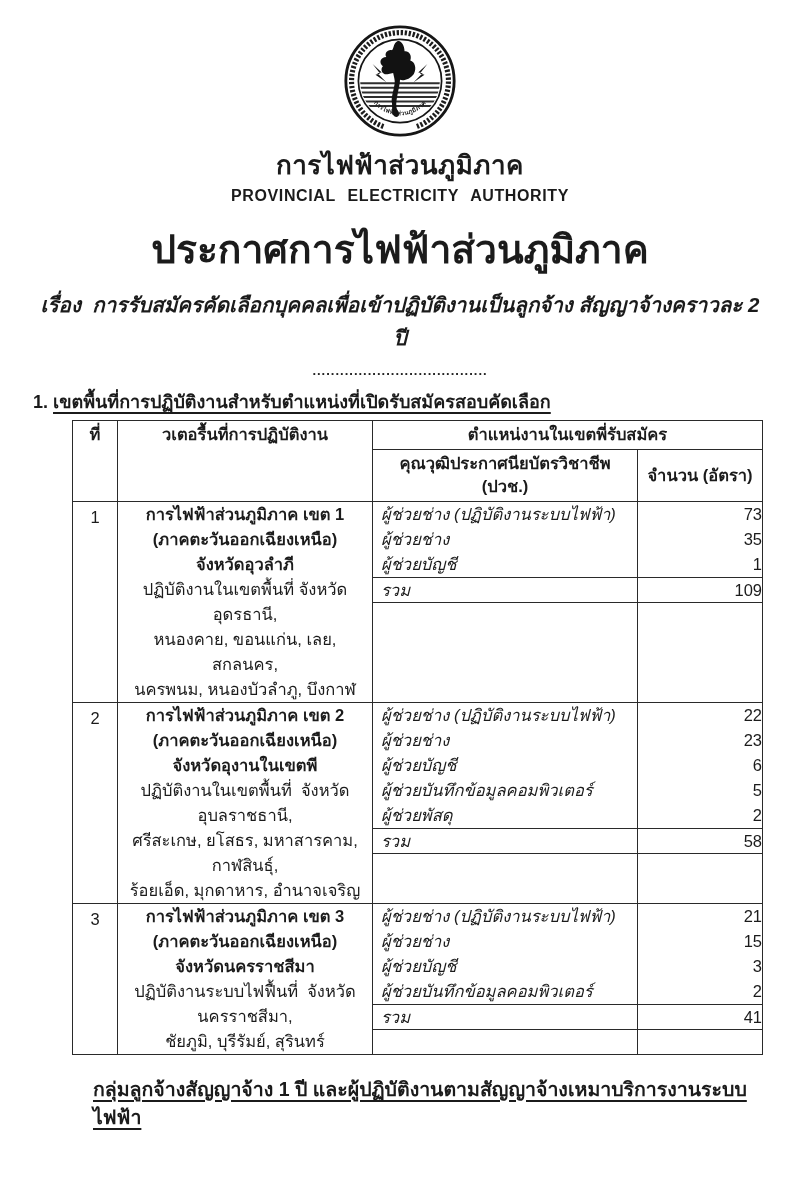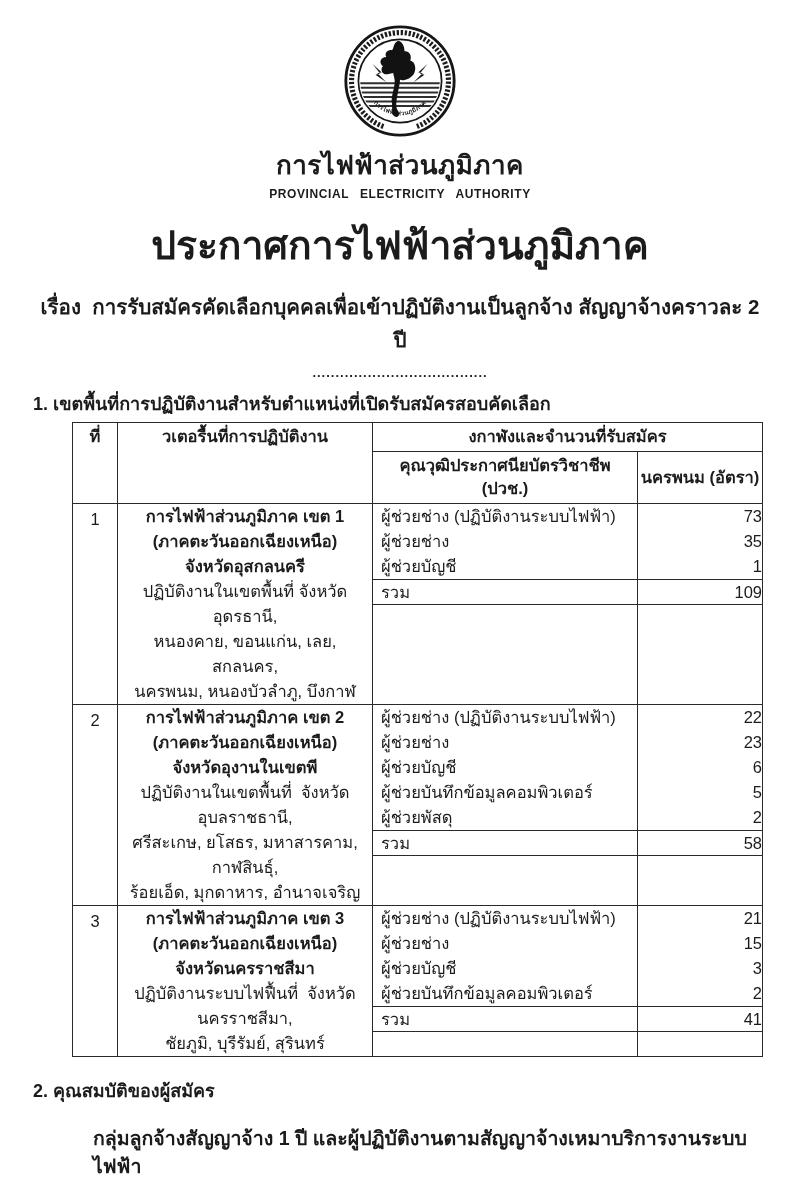--- a/index.html
+++ b/index.html
@@ -7,37 +7,37 @@
   body { font-family:"Liberation Sans", sans-serif; color:#1b1b1b; }
   .page {
     position:relative; width:800px; height:1204px; margin:0 auto;
     background:#ffffff; overflow:hidden; padding:0 33px;
   }
 
   
   .logo-wrap { text-align:center; padding-top:24px; }
   .logo-wrap svg { display:inline-block; }
   .brand-thai { text-align:center; font-size:26px; font-weight:700; margin-top:2px; letter-spacing:.5px; }
-  .brand-en   { text-align:center; font-size:12px; font-weight:700; letter-spacing:.6px; word-spacing:7px; margin-top:2px; }
+  .brand-en   { text-align:center; font-size:16px; font-weight:700; letter-spacing:.6px; word-spacing:7px; margin-top:2px; }
 
   
   .title   { text-align:center; font-size:39px; font-weight:700; margin-top:13px; }
-  .subject { text-align:center; font-size:20.5px; font-weight:700; margin-top:14px; white-space:pre-wrap; }
+  .subject { text-align:center; font-size:20.5px; font-weight:700; margin-top:8px; white-space:pre-wrap;font-style:italic; }
   .dots    { text-align:center; font-size:13px; font-weight:700; letter-spacing:1px; margin-top:9px; color:#222; }
 
   
   .intro {
     margin-top:7px; font-size:17px; line-height:26.5px;
     text-indent:67px; white-space:pre-wrap;
   }
 
   
   .sec-heading { margin-top:11px; font-size:18px; font-weight:700; line-height:26px; }
   .sec-heading .u, .u-full {
-    text-decoration-thickness:1.5px; text-underline-offset:4px;
+    text-decoration:underline; text-decoration-thickness:1.5px; text-underline-offset:4px;
   }
   .group-heading {
     margin-top:20px; margin-left:60px; font-size:19.5px; font-weight:700; line-height:28px;
   }
 
   
   table.zones {
     border-collapse:collapse; table-layout:fixed;
     width:690px; margin-left:39px; margin-top:5px;
     font-size:16.5px;
@@ -49,21 +49,21 @@
   table.zones th, table.zones td { border:1.5px solid #2a2a2a; }
   table.zones thead th { font-weight:700; text-align:center; padding:2px 2px 3px; height:28px; line-height:23px; }
   th.h-no, th.h-area { vertical-align:top; padding-top:3px; }
   td.no   { vertical-align:top; text-align:center; padding-top:3px; line-height:25px; }
   td.area { vertical-align:top; text-align:center; padding:0 4px; }
   td.area div { line-height:25px; white-space:pre-wrap; }
   td.area .area-b { font-weight:700; }
   td.pos-cell { padding:0; position:relative; }
   .pos-grid { position:absolute; inset:0; display:flex; flex-direction:column; }
   .pos-row  { display:flex; flex:0 0 25px; min-height:0; }
-  .pos-name { flex:1 1 auto; padding:0 8px; line-height:25px; white-space:nowrap; overflow:hidden; }
+  .pos-name { flex:1 1 auto; padding:0 8px; line-height:25px; white-space:nowrap; overflow:hidden;font-style:italic; }
   .pos-count{ flex:0 0 125px; border-left:1.5px solid #2a2a2a; text-align:right; line-height:25px; }
   .pos-row.total { border-top:1.5px solid #2a2a2a; border-bottom:1.5px solid #2a2a2a; flex:0 0 26px; }
   .pos-row.total .pos-name { text-align:left; font-weight:400; }
   .pos-row.filler { flex:1 1 auto; }
 </style>
 </head>
 <body>
 
 <div class="page">
 
@@ -114,34 +114,34 @@
     <colgroup>
         <col class="c1">
         <col class="c2">
         <col class="c3">
         <col class="c4">
       </colgroup>
     <thead>
       <tr>
         <th rowspan="2" class="h-no">ที่</th>
         <th rowspan="2" class="h-area">วเตอรื้นที่การปฏิบัติงาน</th>
-        <th colspan="2" class="h-pos">งกาฬ่งและจำนวนที่รับสมัคร</th>
+        <th colspan="2" class="h-pos">ตำแหน่งานในเขตพี่รับสมัคร</th>
       </tr>
       <tr>
         <th class="h-qual">คุณวุฒิประกาศนียบัตรวิชาชีพ (ปวช.)</th>
-        <th class="h-count">นครพนม (อัตรา)</th>
+        <th class="h-count">จำนวน (อัตรา)</th>
       </tr>
     </thead>
     <tbody>
   <tr>
     <td class="no">1</td>
     <td class="area">
             <div class="area-b">การไฟฟ้าส่วนภูมิภาค เขต 1</div>
             <div class="area-b">(ภาคตะวันออกเฉียงเหนือ)</div>
-            <div class="area-b">จังหวัดอุสกลนครี</div>
+            <div class="area-b">จังหวัดอุวลำภี</div>
             <div class="area-d">ปฏิบัติงานในเขตพื้นที่ จังหวัดอุดรธานี,</div>
             <div class="area-d">หนองคาย, ขอนแก่น, เลย, สกลนคร,</div>
             <div class="area-d">นครพนม, หนองบัวลำภู, บึงกาฬ</div>
           </td>
     <td class="pos-cell" colspan="2">
       <div class="pos-grid">
   <div class="pos-row">
     <div class="pos-name">ผู้ช่วยช่าง (ปฏิบัติงานระบบไฟฟ้า)</div>
     <div class="pos-count">73</div>
   </div>
@@ -258,17 +258,16 @@
   <div class="pos-row filler">
     <div class="pos-name"></div>
     <div class="pos-count"></div>
   </div>
 </div>
     </td>
   </tr>
 </tbody>
   </table>
 
-  <h2 class="sec-heading" style="margin-top:21px;"><span>2.</span> <span class="u">คุณสมบัติของผู้สมัคร</span></h2>
 
   <div class="group-heading"><span class="u-full">กลุ่มลูกจ้างสัญญาจ้าง 1 ปี และผู้ปฏิบัติงานตามสัญญาจ้างเหมาบริการงานระบบไฟฟ้า</span></div>
 
 </div>
 
 </body></html>

